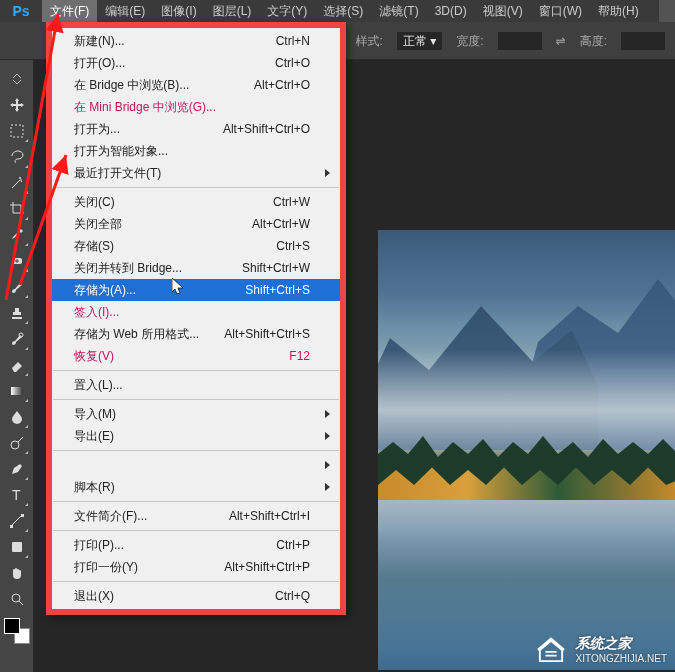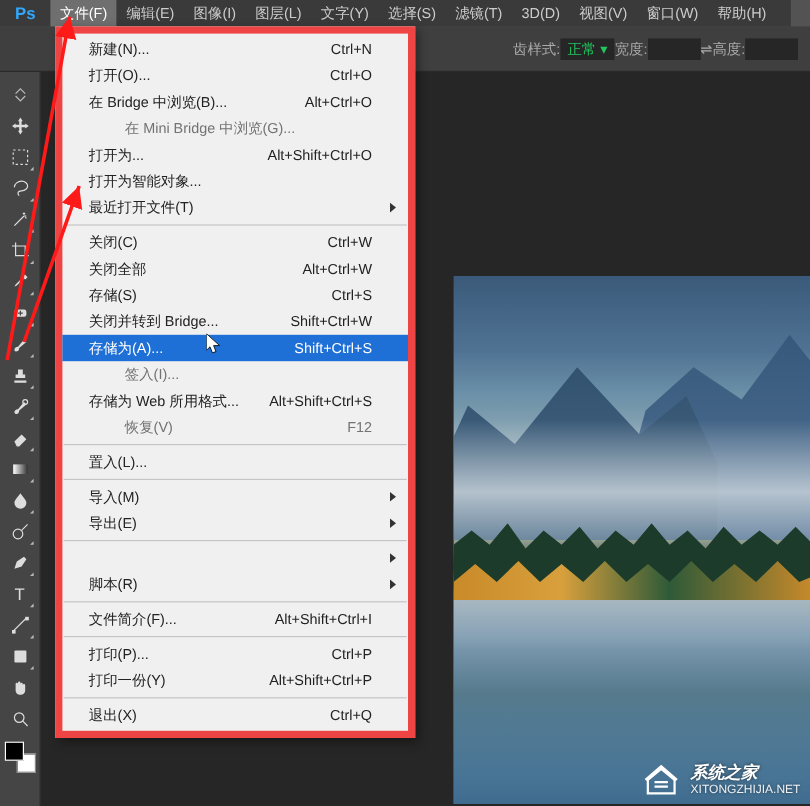--- a/index.html
+++ b/index.html
@@ -4,23 +4,23 @@
 <style>
 * { margin: 0; padding: 0; box-sizing: border-box; font-family: "Microsoft YaHei", "SimSun", sans-serif; }
 body { width: 675px; height: 672px; background: #535353; overflow: hidden; position: relative; }
 
 .menubar { position: absolute; top: 0; left: 0; right: 16px; height: 22px; background: #3a3a3a; display: flex; align-items: center; font-size: 12px; color: #ccc; z-index: 10; }
 .logo { width: 42px; height: 22px; display: flex; align-items: center; justify-content: center; font-size: 14px; font-weight: bold; color: #31a8ff; }
 .menubar-item { padding: 0 8px; height: 22px; line-height: 22px; cursor: default; }
 .menubar-item.active { background: #6f6f6f; color: #fff; }
 
 .optionsbar { position: absolute; top: 22px; left: 0; right: 0; height: 38px; background: #3f3f3f; border-bottom: 1px solid #2a2a2a; display: flex; align-items: center; font-size: 12px; color: #aaa; z-index: 5; }
-.opt-right { position: absolute; right: 10px; top: 22px; height: 38px; display: flex; align-items: center; font-size: 12px; color: #aaa; z-index: 6; }
+.opt-right { position: absolute; right: 10px; top: 22px; height: 38px; display: flex; align-items: center; gap: 14px; font-size: 12px; color: #aaa; z-index: 6; }
 .opt-label { color: #aaa; }
-.opt-field { background: #262626; color: #22c55e; padding: 2px 6px; min-width: 44px; height: 18px; display: inline-flex; align-items: center; }
+.opt-field { background: #262626; color: #e5e5e5; padding: 2px 6px; min-width: 44px; height: 18px; display: inline-flex; align-items: center; }
 
 .toolpanel { position: absolute; top: 60px; left: 0; width: 34px; bottom: 0; background: #454545; border-right: 1px solid #2a2a2a; display: flex; flex-direction: column; align-items: center; padding-top: 6px; z-index: 4; }
 .tool { width: 24px; height: 24px; margin: 1px 0; display: flex; align-items: center; justify-content: center; color: #ccc; position: relative; }
 .tool svg { width: 16px; height: 16px; }
 .tool::after { content: ""; position: absolute; right: 1px; bottom: 1px; width: 0; height: 0; border-left: 3px solid transparent; border-bottom: 3px solid #bbb; }
 .tool.noarrow::after { display: none; }
 .swatches { margin-top: 6px; width: 26px; height: 26px; position: relative; }
 .swatches .fg { position: absolute; top: 0; left: 0; width: 16px; height: 16px; background: #000; border: 1px solid #fff; }
 .swatches .bg { position: absolute; bottom: 0; right: 0; width: 16px; height: 16px; background: #fff; border: 1px solid #888; }
 
@@ -29,21 +29,21 @@
 .mountain1 { position:absolute; top:60px; left:-40px; width:260px; height:160px; background:linear-gradient(180deg,#2f4f6d,#4a6b87); clip-path: polygon(0 100%, 20% 30%, 35% 50%, 55% 10%, 75% 45%, 90% 25%, 100% 60%, 100% 100%); }
 .mountain2 { position:absolute; top:40px; right:-30px; width:200px; height:180px; background:linear-gradient(180deg,#35577a,#527395); clip-path: polygon(0 100%, 15% 40%, 35% 20%, 55% 35%, 75% 5%, 100% 40%, 100% 100%); }
 .fog { position:absolute; top:120px; left:0; right:0; height:120px; background:linear-gradient(180deg, rgba(200,210,218,0) 0%, rgba(200,210,218,0.85) 50%, rgba(200,210,218,0) 100%); }
 .trees-back { position:absolute; top:200px; left:0; right:0; height:60px; background:#1d3b2a; clip-path: polygon(0 100%,0 40%,5% 20%,10% 40%,15% 10%,20% 45%,25% 20%,30% 40%,35% 15%,40% 45%,45% 20%,50% 40%,55% 10%,60% 40%,65% 20%,70% 45%,75% 15%,80% 40%,85% 20%,90% 40%,95% 15%,100% 40%,100% 100%); }
 .trees-front { position:absolute; top:230px; left:0; right:0; height:50px; background:linear-gradient(90deg,#c98a2a 0%,#d8a03c 30%,#2e5a38 60%,#c98a2a 100%); clip-path: polygon(0 100%,0 50%,6% 20%,12% 50%,18% 15%,24% 50%,30% 20%,36% 50%,42% 15%,48% 50%,54% 20%,60% 50%,66% 15%,72% 50%,78% 20%,84% 50%,90% 15%,96% 50%,100% 40%,100% 100%); }
 .water { position:absolute; top:270px; left:0; right:0; bottom:0; background:linear-gradient(180deg,#a7b7c1 0%,#7b9ab2 25%,#5d89a9 55%,#3f6c8e 100%); }
 .water .reflect { position:absolute; top:30px; left:0; right:0; height:120px; background:linear-gradient(180deg, rgba(40,60,45,0.0), rgba(40,60,45,0.25) 40%, rgba(40,60,45,0) 100%); }
 
 .dropdown { position: absolute; top: 22px; left: 46px; width: 300px; background: #f0f0f0; border: 6px solid #ef4444; box-shadow: 3px 3px 8px rgba(0,0,0,0.4); font-size: 12px; color: #222; z-index: 100; padding: 2px 0; }
 .mi { display: flex; align-items: center; height: 22px; padding: 0 30px 0 22px; position: relative; white-space: nowrap; }
-.mi.disabled { color: #737373; margin-left: 30px; }
+.mi.disabled { color: #be185d; }
 .mi.highlight { background: #1e6fd6; color: #fff; }
 .mi .lbl { flex: 1; }
 .mi .sc { margin-left: auto; }
 .mi .arrow { position: absolute; right: 10px; width: 0; height: 0; border-top: 4px solid transparent; border-bottom: 4px solid transparent; border-left: 5px solid #333; }
 .sep { height: 1px; background: #c5c5c5; margin: 3px 1px; }
 
 .annot-line { position: absolute; background: transparent; z-index: 200; pointer-events: none; }
 
 .watermark { position: absolute; right: 8px; bottom: 8px; display: flex; align-items: center; gap: 10px; color: #fff; font-size: 14px; font-style: italic; font-weight: bold; z-index: 300; text-shadow: 0 0 3px rgba(0,0,0,0.6); }
 .watermark .url { font-size: 10px; font-style: normal; font-weight: normal; opacity: 0.9; display:block; }

